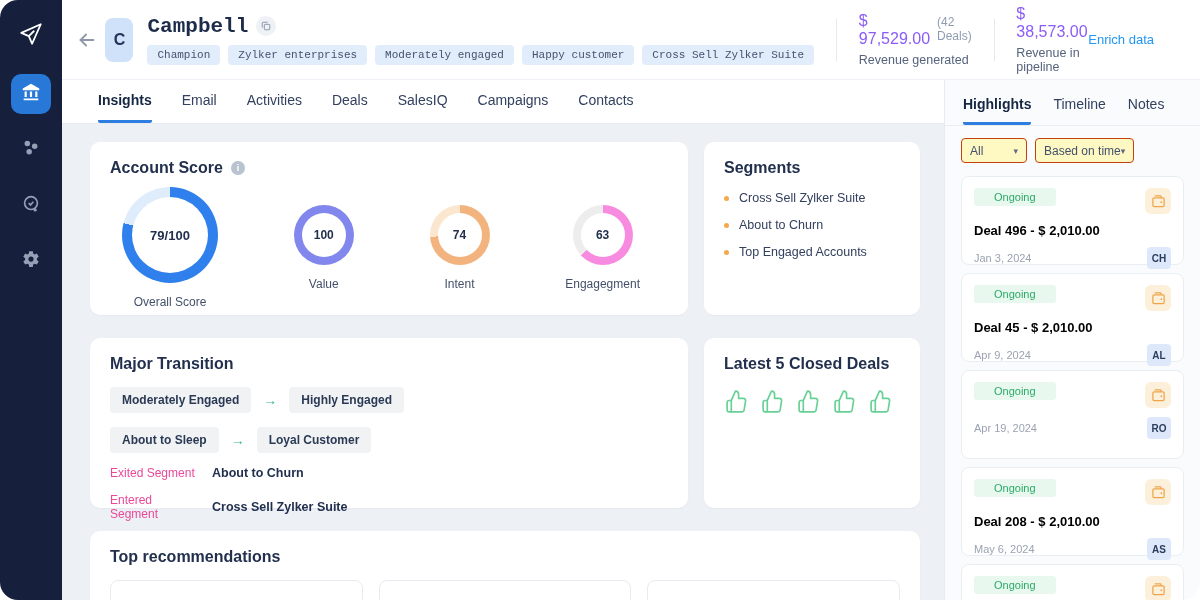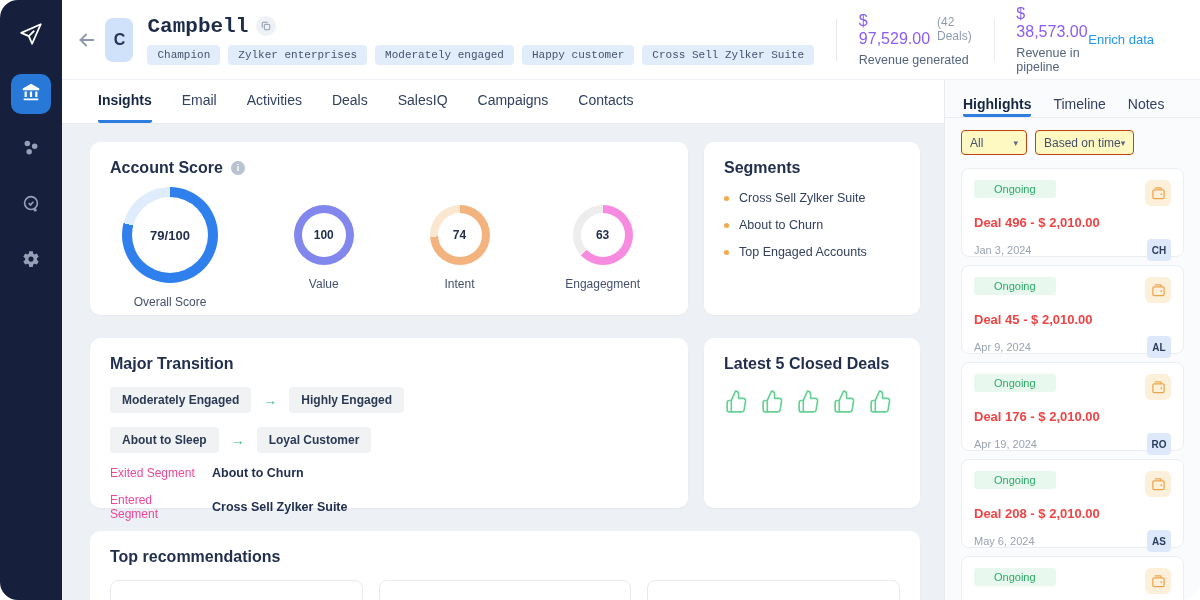--- a/index.html
+++ b/index.html
@@ -80,32 +80,32 @@
 
   
   .rec-card-outer { grid-column:1 / 3; }
   .rec-grid { display:grid; grid-template-columns:1fr 1fr 1fr; gap:16px; margin-top:14px; }
   .rec-card { border:1px solid #e7ebf0; border-radius:8px; padding:14px; height:90px; cursor:pointer; background:#fff; }
   .rec-title { font-size:13px; font-weight:bold; color:#22304e; }
 
   
   .rpanel { width:256px; flex-shrink:0; background:#fafbfd; border-left:1px solid #e8ecf1; display:flex; flex-direction:column; overflow:hidden; }
   .rtabs { display:flex; gap:22px; padding:16px 18px 0; border-bottom:1px solid #e9edf2; }
-  .rtab { font-size:14px; color:#32415f; padding-bottom:2px; cursor:pointer; border-bottom:3px solid transparent; border-radius:2px; }
+  .rtab { font-size:14px; color:#32415f; padding-bottom:10px; cursor:pointer; border-bottom:3px solid transparent; border-radius:2px; }
   .rtab.active { color:#152642; font-weight:bold; border-bottom-color:#2e7de0; }
   .filters { display:flex; gap:8px; padding:12px 16px; }
   .select { display:flex; align-items:center; justify-content:space-between; border:1px solid #c2410c; border-radius:4px; background:#fef9c3; height:25px; padding:0 8px; font-size:12px; color:#44506b; cursor:pointer; }
   .select.small { width:66px; }
   .caret { font-size:9px; color:#5b6b85; }
   .deal-list { display:flex; flex-direction:column; gap:8px; padding:1px 16px 0; }
   .deal-card { background:#fff; border:1px solid #e9eef3; border-radius:8px; padding:11px 12px; height:89px; flex-shrink:0; cursor:pointer; }
   .deal-top { display:flex; align-items:flex-start; justify-content:space-between; }
   .status-badge { background:#e8f8ef; color:#2bab67; font-size:11px; padding:3px 20px; border-radius:3px; }
   .wallet { width:26px; height:26px; background:#fdf0da; border-radius:6px; display:flex; align-items:center; justify-content:center; }
-  .deal-title { font-size:13px; font-weight:bold; color:#ef4444; margin-top:9px; }
+  .deal-title { font-size:13px; font-weight:bold; color:#000000; margin-top:9px; }
   .deal-foot { display:flex; align-items:center; justify-content:space-between; margin-top:9px; }
   .deal-date { font-size:11px; color:#9aa3b2; }
   .owner-chip { width:24px; height:22px; background:#dde9fb; border-radius:4px; font-size:10px; font-weight:bold; color:#2c3c5c; display:flex; align-items:center; justify-content:center; }
 </style>
 </head>
 <body>
 
 <div class="app">
 
   <div class="rail">
@@ -389,21 +389,20 @@
             <div class="deal-top">
               <span class="status-badge">Ongoing</span>
               <span class="wallet">
                   <svg width="15" height="15" viewBox="0 0 24 24" fill="none" stroke="#eda54c" stroke-width="2">
                     <rect x="3" y="6" width="18" height="14" rx="2"></rect>
                     <path d="M16 6V4a1 1 0 0 0-1-1H6"></path>
                     <circle cx="16.5" cy="13" r="1.4" fill="#eda54c" stroke="none"></circle>
                   </svg>
                 </span>
             </div>
-            <div class="deal-title">Deal 176 - $ 2,010.00</div>
             <div class="deal-foot">
               <span class="deal-date">Apr 19, 2024</span>
               <span class="owner-chip">RO</span>
             </div>
           </div>
 
           <div class="deal-card">
             <div class="deal-top">
               <span class="status-badge">Ongoing</span>
               <span class="wallet">

